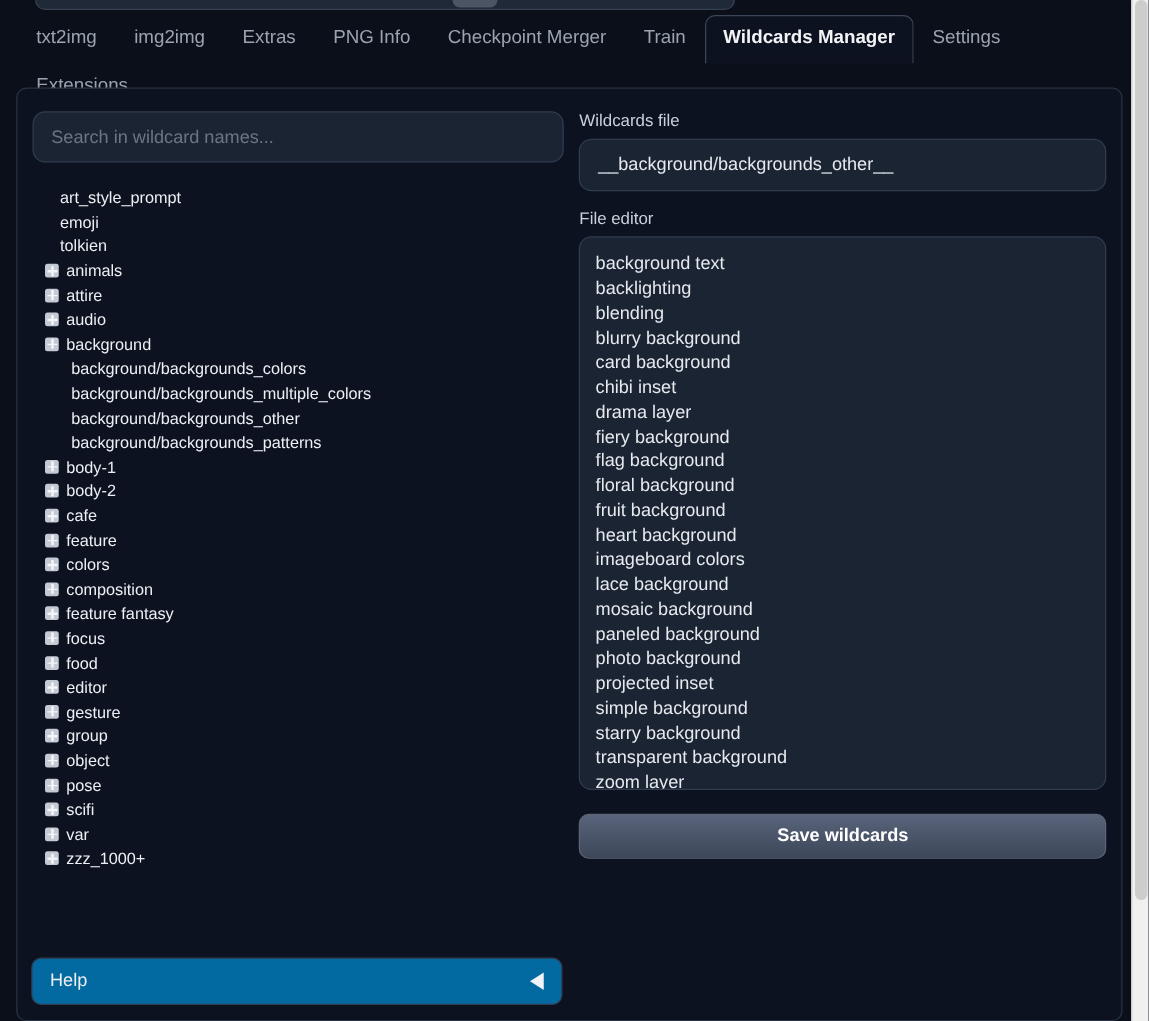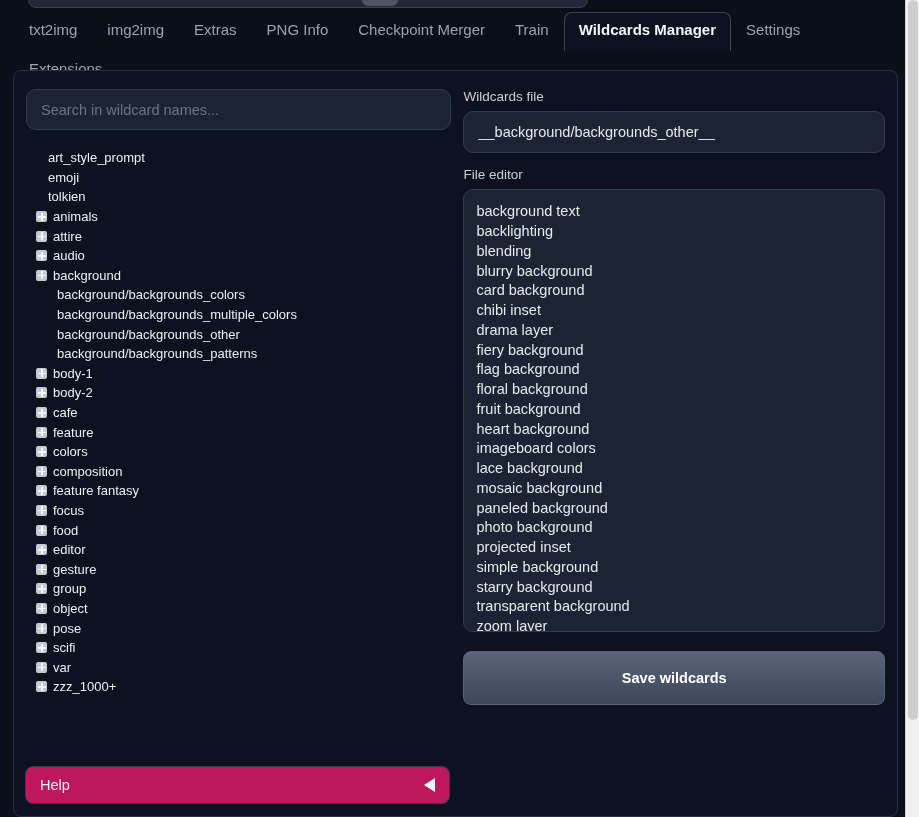--- a/index.html
+++ b/index.html
@@ -91,21 +91,21 @@
   .toggle::before, .toggle::after {
     content: ""; position: absolute; background: #f3f5f8;
   }
   .toggle::before { left: 1.5px; top: 5px; width: 8px; height: 1.5px; }
   .toggle::after  { top: 1.5px; left: 5px; height: 8px; width: 1.5px; }
 
   
   #help-accordion {
     position: absolute; left: 25px; top: 766px;
     width: 425px; height: 38px;
-    background: #be185d; border: 1px solid #323d51; border-radius: 8px;
+    background: #0369a1; border: 1px solid #323d51; border-radius: 8px;
     display: flex; align-items: center; justify-content: space-between;
     padding: 0 14px; cursor: pointer;
   }
   #help-label { font-size: 14.5px; color: #eceff3; }
   #help-arrow {
     width: 0; height: 0;
     border-top: 7px solid transparent;
     border-bottom: 7px solid transparent;
     border-right: 11px solid #f0f2f5;
   }
@@ -115,21 +115,21 @@
     background: #1b2433; border: 1px solid #303c50; border-radius: 10px;
     padding: 12px 0 8px 0; height: 443px; overflow: hidden;
   }
   .editor-line {
     font-size: 14.5px; color: #e6e9ee;
     line-height: 19.75px; padding-left: 12px; white-space: nowrap;
   }
 
   
   #save-button {
-    margin-top: 19px; height: 54px; width: 100%;
+    margin-top: 19px; height: 36px; width: 100%;
     border: 1px solid #5a6576; border-radius: 8px;
     background: linear-gradient(180deg, #59637a 0%, #4a5468 55%, #3d4759 100%);
     color: #ffffff; font-size: 14.5px; font-weight: bold;
     display: flex; align-items: center; justify-content: center;
     cursor: pointer;
   }
 
   
   #page-scrollbar {
     position: absolute; right: 0; top: 0; width: 14px; height: 817px;

